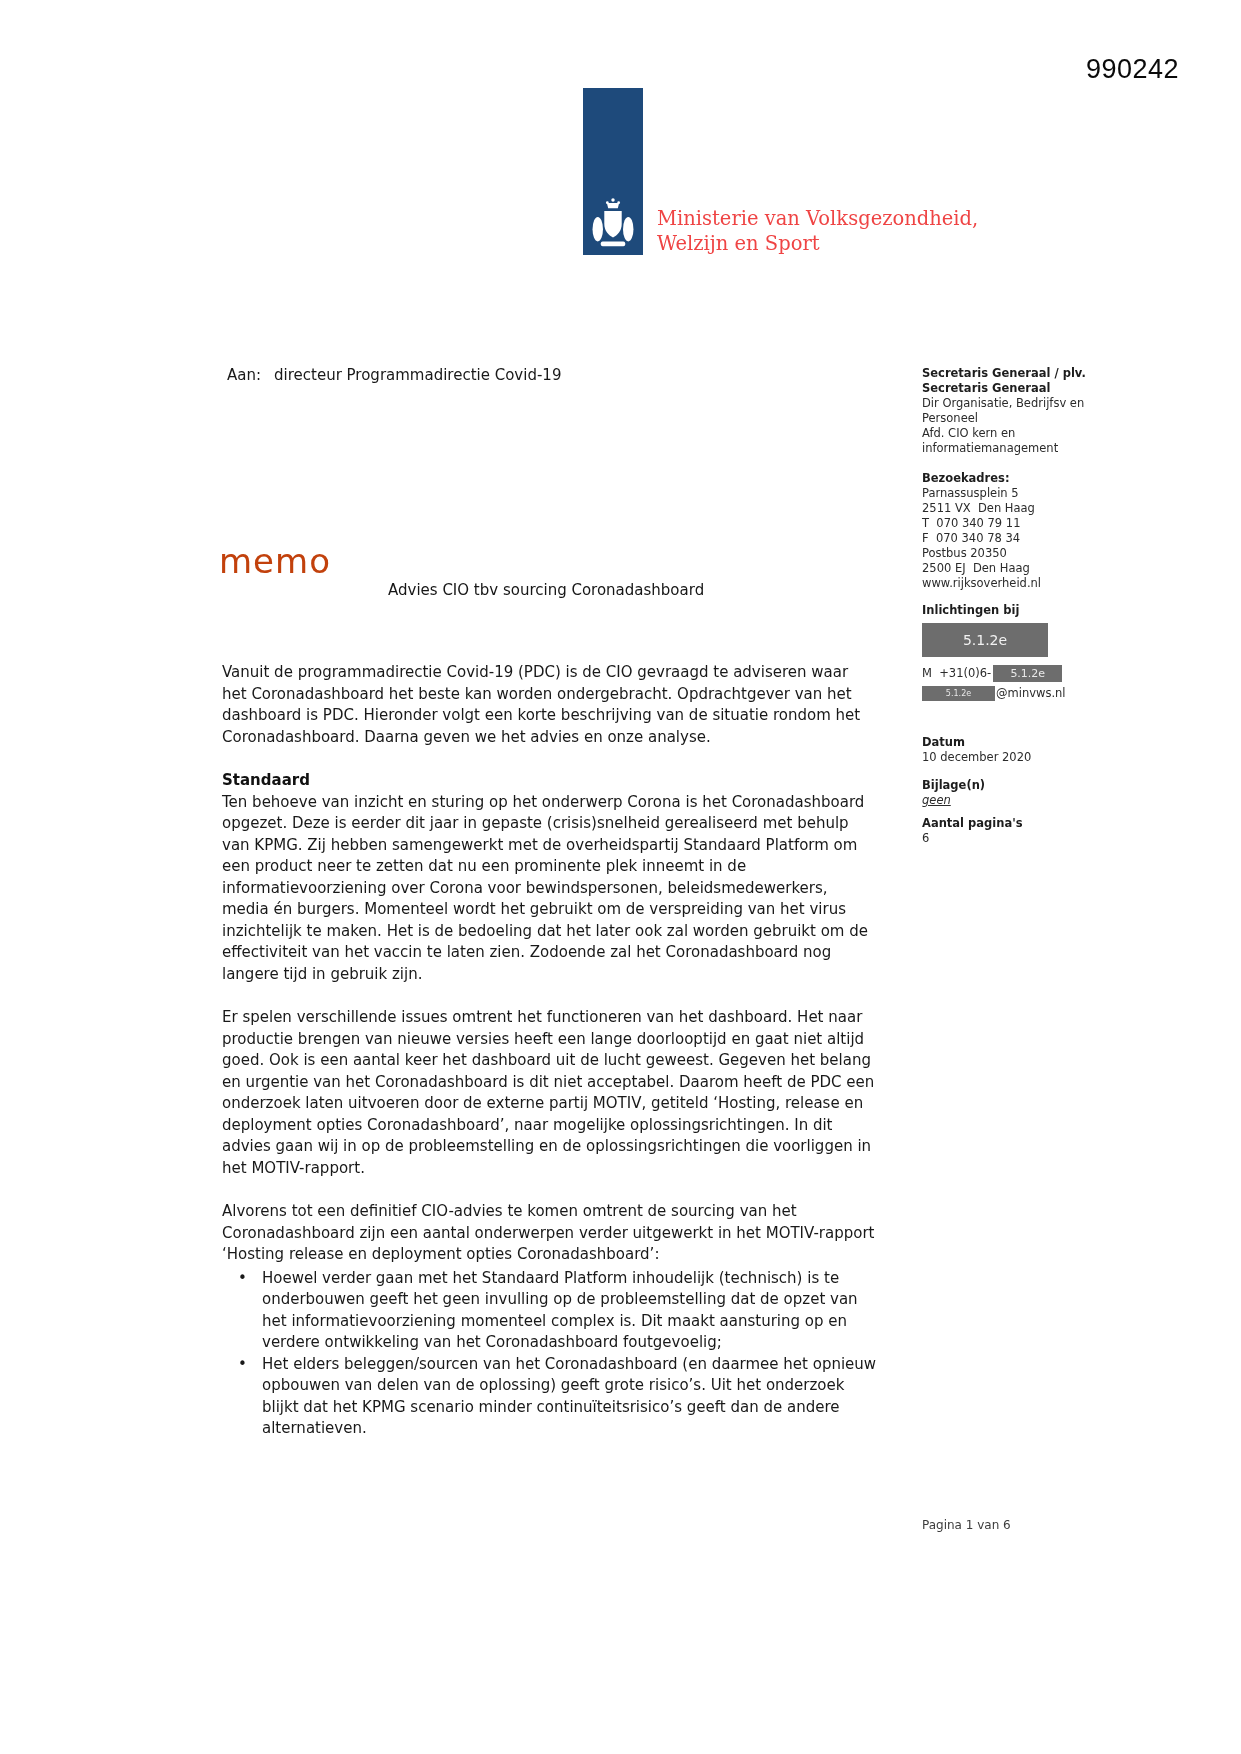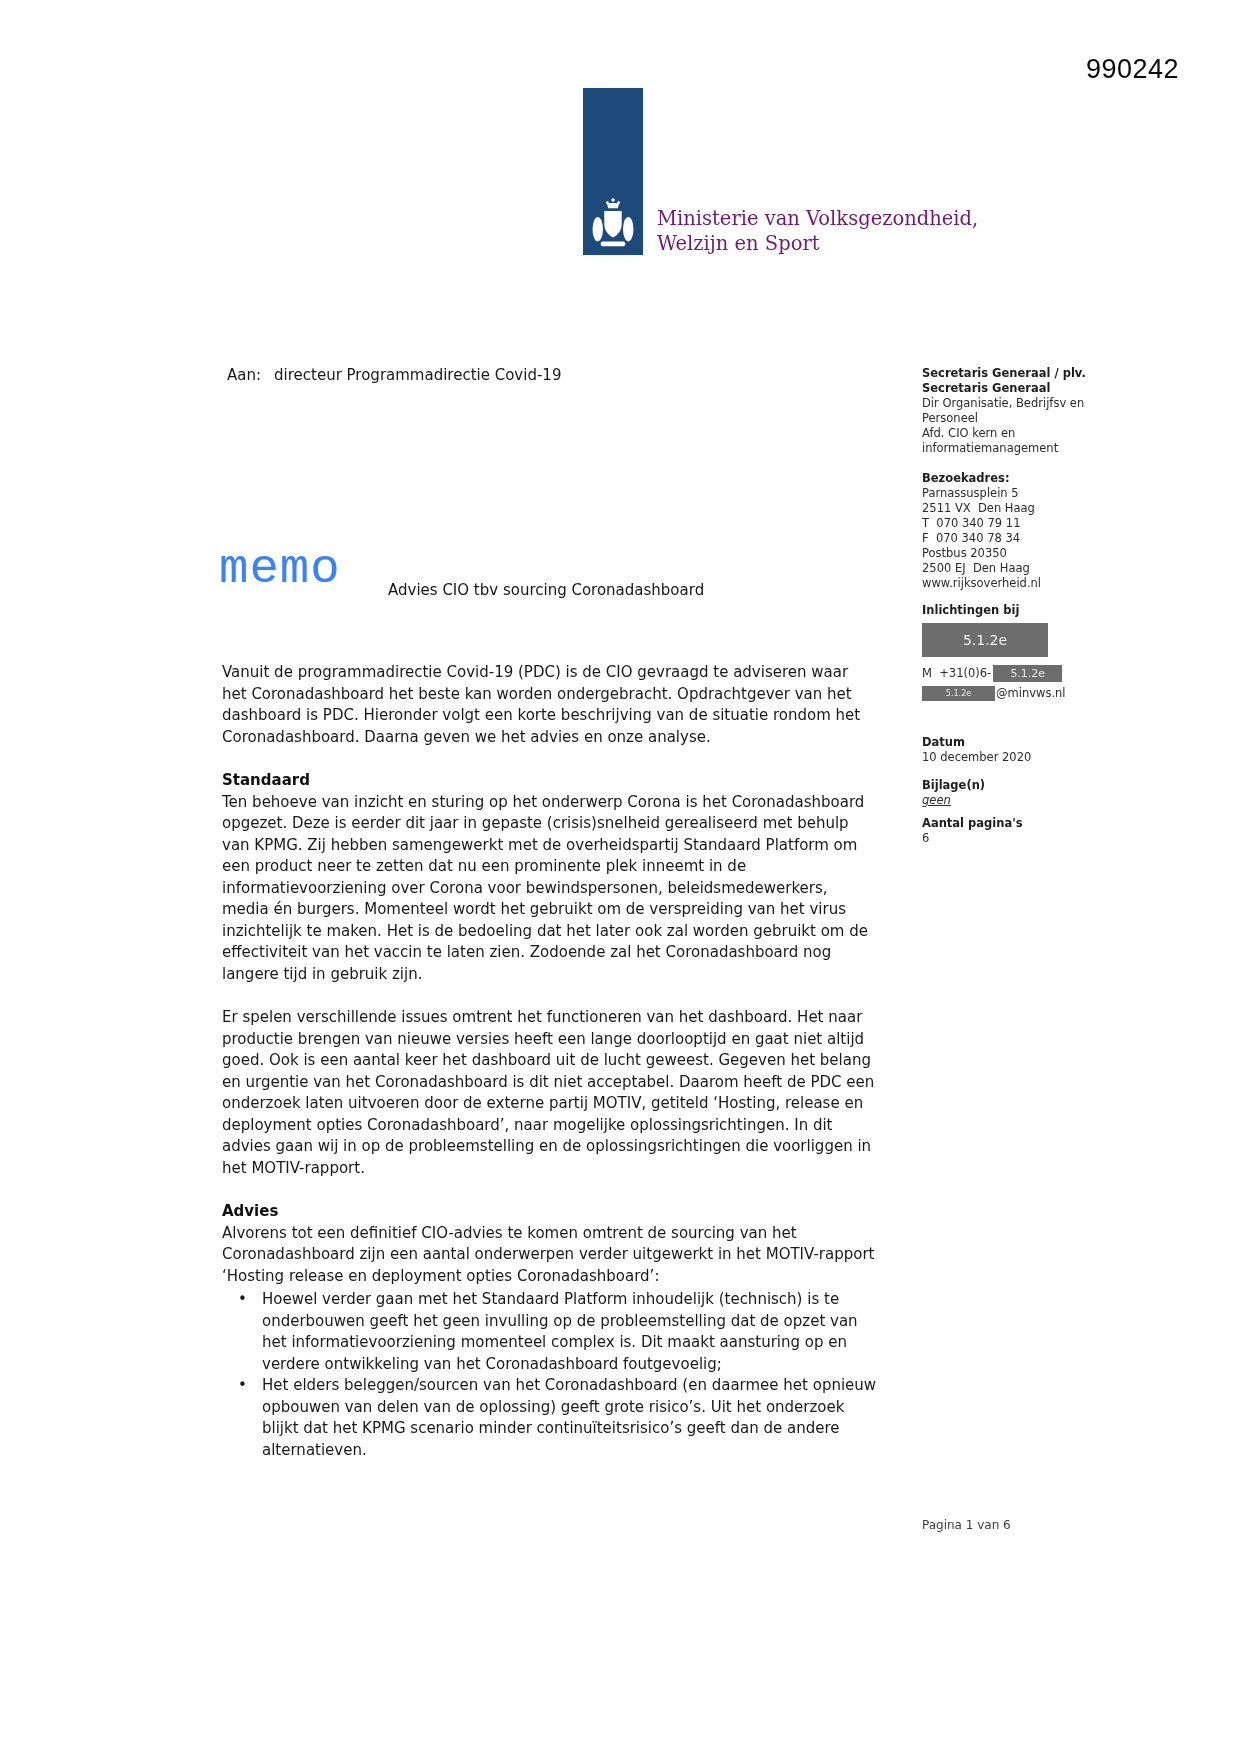--- a/index.html
+++ b/index.html
@@ -11,27 +11,27 @@
     position:absolute;left:1086px;top:54px;font-size:27px;letter-spacing:.5px;
     font-family:"Liberation Sans", sans-serif;color:#0a0a0a;
   }
   .logo-bar{
     position:absolute;left:583px;top:88px;width:60px;height:167px;
     display:flex;align-items:flex-end;justify-content:center;
   }
   .emblem{margin-bottom:4px;}
   .ministry{
     position:absolute;left:657px;top:206px;
-    font-family:"DejaVu Serif", serif;font-size:19.5px;line-height:25px;color:#701a75;
+    font-family:"DejaVu Serif", serif;font-size:19.5px;line-height:25px;color:#ef4444;
   }
   .aan{position:absolute;left:227px;top:366px;font-size:15px;}
   .aan .val{margin-left:13px;}
   .memo-title{
-    position:absolute;left:219px;top:543px;font-size:49px;line-height:1.1;
-    letter-spacing:1px;color:#3b82f6;font-family:Liberation Mono, monospace;
+    position:absolute;left:219px;top:543px;font-size:34px;line-height:1.1;
+    letter-spacing:1px;color:#c2410c;
   }
   .memo-subject{position:absolute;left:388px;top:581px;font-size:15px;color:#161616;}
   .sidebar{
     position:absolute;left:922px;top:366px;width:188px;
     font-size:11.5px;line-height:15px;color:#2b2b2b;
   }
   .sb-bold{font-weight:bold;color:#1d1d1d;}
   .mt15{margin-top:15px;}
   .mt12{margin-top:12px;}
   .redact-big{
@@ -143,21 +143,20 @@
 
     <div class="sb-bold mt-pages">Aantal pagina's</div>
     <div>6</div>
   </div>
 
   <div class="body">
       <p class="b-para">Vanuit de programmadirectie Covid-19 (PDC) is de CIO gevraagd te adviseren waar het Coronadashboard het beste kan worden ondergebracht. Opdrachtgever van het dashboard is PDC. Hieronder volgt een korte beschrijving van de situatie rondom het Coronadashboard. Daarna geven we het advies en onze analyse.</p>
       <div class="b-heading">Standaard</div>
       <p class="b-para">Ten behoeve van inzicht en sturing op het onderwerp Corona is het Coronadashboard opgezet. Deze is eerder dit jaar in gepaste (crisis)snelheid gerealiseerd met behulp van KPMG. Zij hebben samengewerkt met de overheidspartij Standaard Platform om een product neer te zetten dat nu een prominente plek inneemt in de informatievoorziening over Corona voor bewindspersonen, beleidsmedewerkers, media én burgers. Momenteel wordt het gebruikt om de verspreiding van het virus inzichtelijk te maken. Het is de bedoeling dat het later ook zal worden gebruikt om de effectiviteit van het vaccin te laten zien. Zodoende zal het Coronadashboard nog langere tijd in gebruik zijn.</p>
       <p class="b-para">Er spelen verschillende issues omtrent het functioneren van het dashboard. Het naar productie brengen van nieuwe versies heeft een lange doorlooptijd en gaat niet altijd goed. Ook is een aantal keer het dashboard uit de lucht geweest. Gegeven het belang en urgentie van het Coronadashboard is dit niet acceptabel. Daarom heeft de PDC een onderzoek laten uitvoeren door de externe partij MOTIV, getiteld ‘Hosting, release en deployment opties Coronadashboard’, naar mogelijke oplossingsrichtingen. In dit advies gaan wij in op de probleemstelling en de oplossingsrichtingen die voorliggen in het MOTIV-rapport.</p>
-      <div class="b-heading">Advies</div>
       <p class="b-para" style="margin-bottom: 2px;">Alvorens tot een definitief CIO-advies te komen omtrent de sourcing van het Coronadashboard zijn een aantal onderwerpen verder uitgewerkt in het MOTIV-rapport ‘Hosting release en deployment opties Coronadashboard’:</p>
       <ul class="b-bullets">
         <li>Hoewel verder gaan met het Standaard Platform inhoudelijk (technisch) is te onderbouwen geeft het geen invulling op de probleemstelling dat de opzet van het informatievoorziening momenteel complex is. Dit maakt aansturing op en verdere ontwikkeling van het Coronadashboard foutgevoelig;</li>
         <li>Het elders beleggen/sourcen van het Coronadashboard (en daarmee het opnieuw opbouwen van delen van de oplossing) geeft grote risico’s. Uit het onderzoek blijkt dat het KPMG scenario minder continuïteitsrisico’s geeft dan de andere alternatieven.</li>
       </ul>
     </div>
 
   <div class="footer">Pagina 1 van 6</div>
 
 </div>

